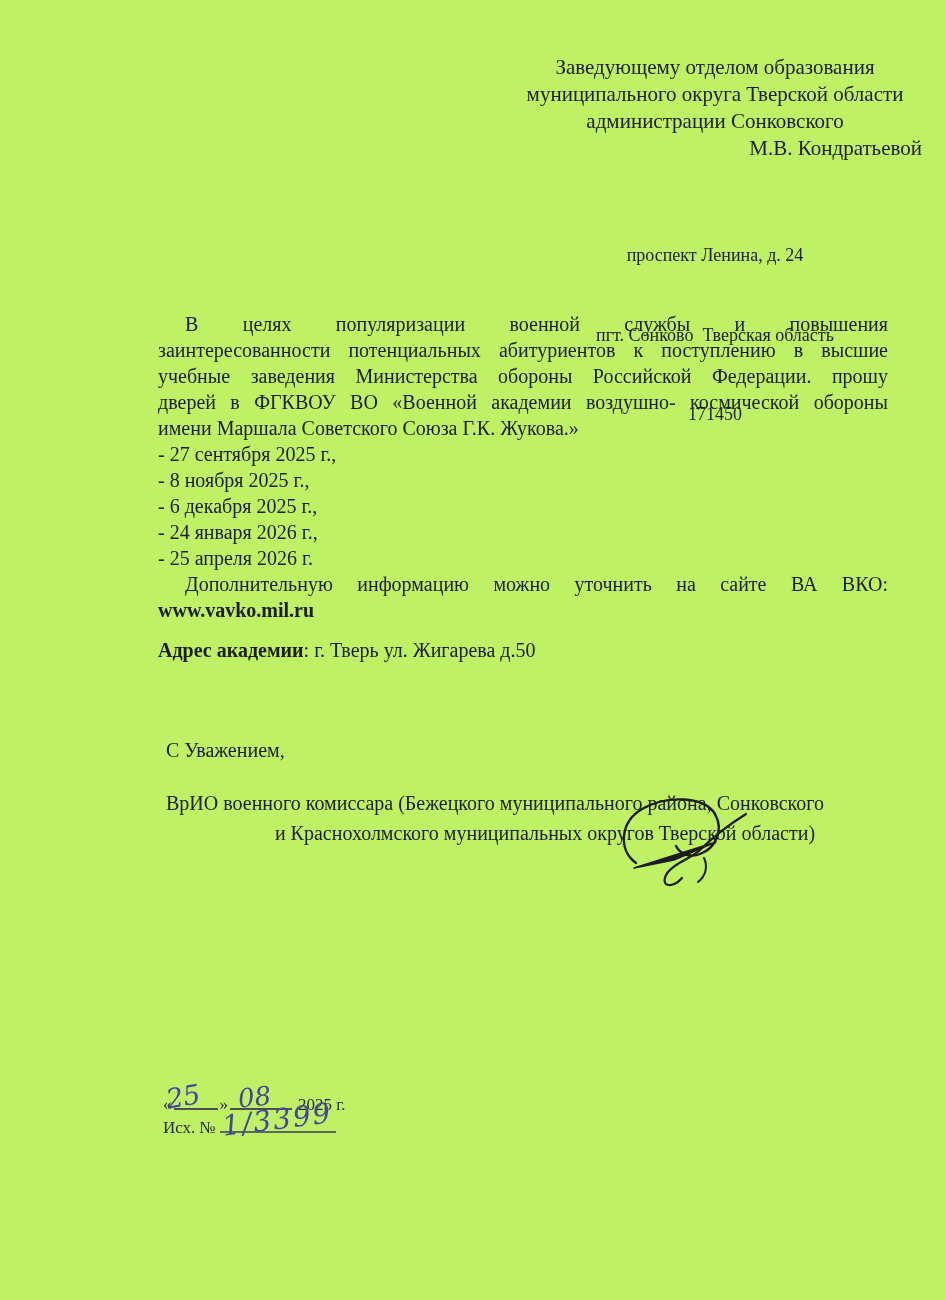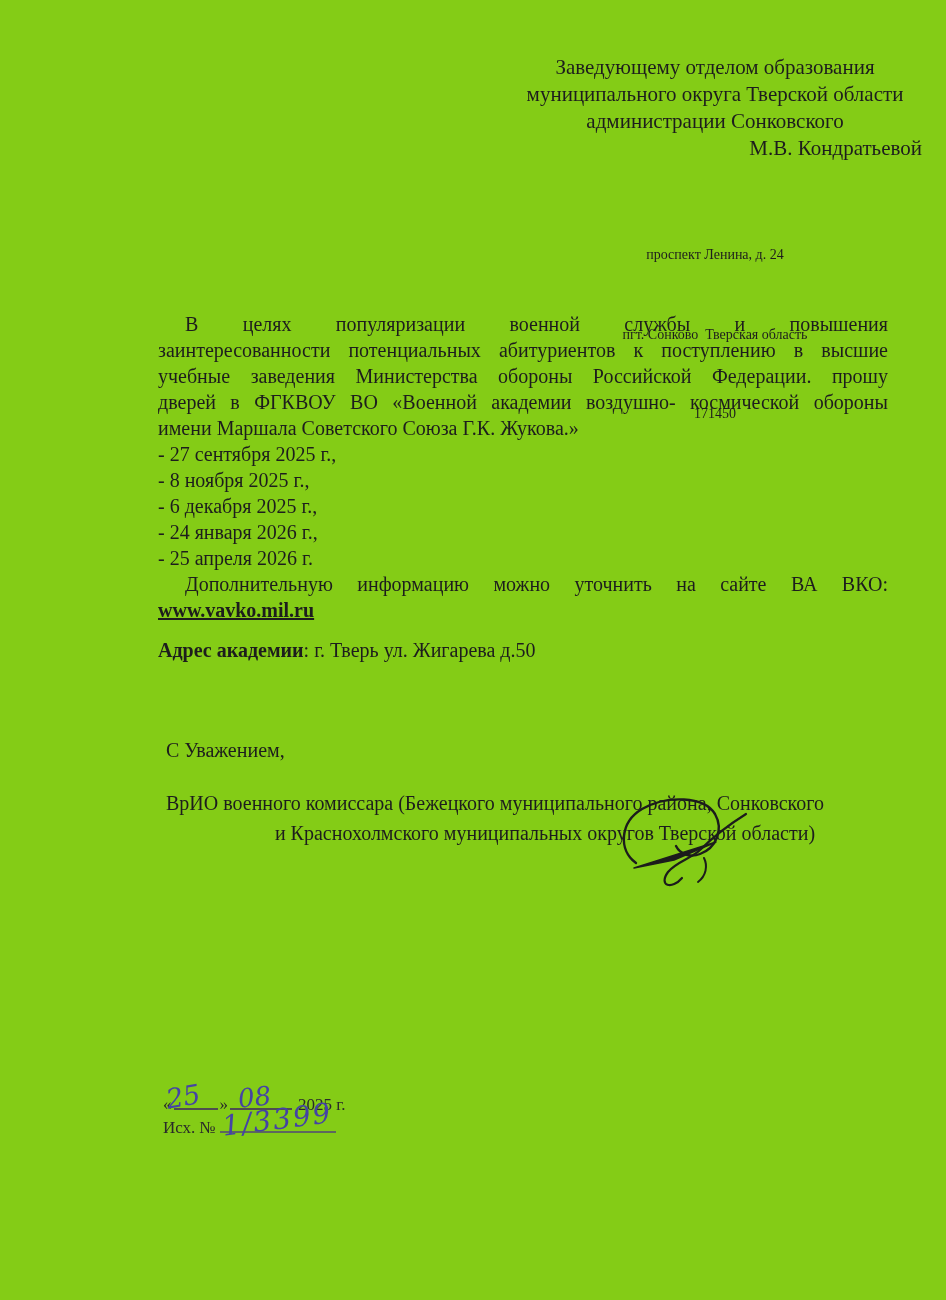--- a/index.html
+++ b/index.html
@@ -1,52 +1,52 @@
 <!DOCTYPE html>
 <html style="--ink: #4543a5;"><head>
 <meta charset="utf-8">
 <style>
   html, body { margin:0; padding:0; background:#ffffff; }
   .page {
     position: relative;
     width: 946px;
     height: 1300px;
-    background: #84cc16;
+    background: #bef264;
     font-family: "Liberation Serif", "DejaVu Serif", serif;
     color: #1d1d1d;
     overflow: hidden;
   }
 
   
   .recipient {
     position: absolute;
     top: 54px; right: 16px; width: 430px;
     text-align: center;
     font-size: 21px; line-height: 27px;
   }
   .recipient .name { text-align: right; padding-right: 8px; }
 
   
   .addr {
     position: absolute;
     top: 189px; right: 16px; width: 430px;
     text-align: center;
-    font-size: 14px; line-height: 26.5px;
+    font-size: 18px; line-height: 26.5px;
     white-space: pre-wrap;
   }
 
   
   .body-block {
     position: absolute;
     left: 158px; top: 311px; width: 730px;
     font-size: 20px; line-height: 26px;
   }
   .just { text-align: justify; text-align-last: justify; }
   .indent { text-indent: 27px; }
-  .site { font-weight: bold; text-decoration: underline; }
+  .site { font-weight: bold; }
   .academy { margin-top: 14px; }
   .academy .lbl { font-weight: bold; }
 
   
   .closing {
     position: absolute;
     left: 166px; top: 737px; width: 730px;
     font-size: 20px; line-height: 26px;
   }
   .positions { margin-top: 25px; line-height: 30px; }

